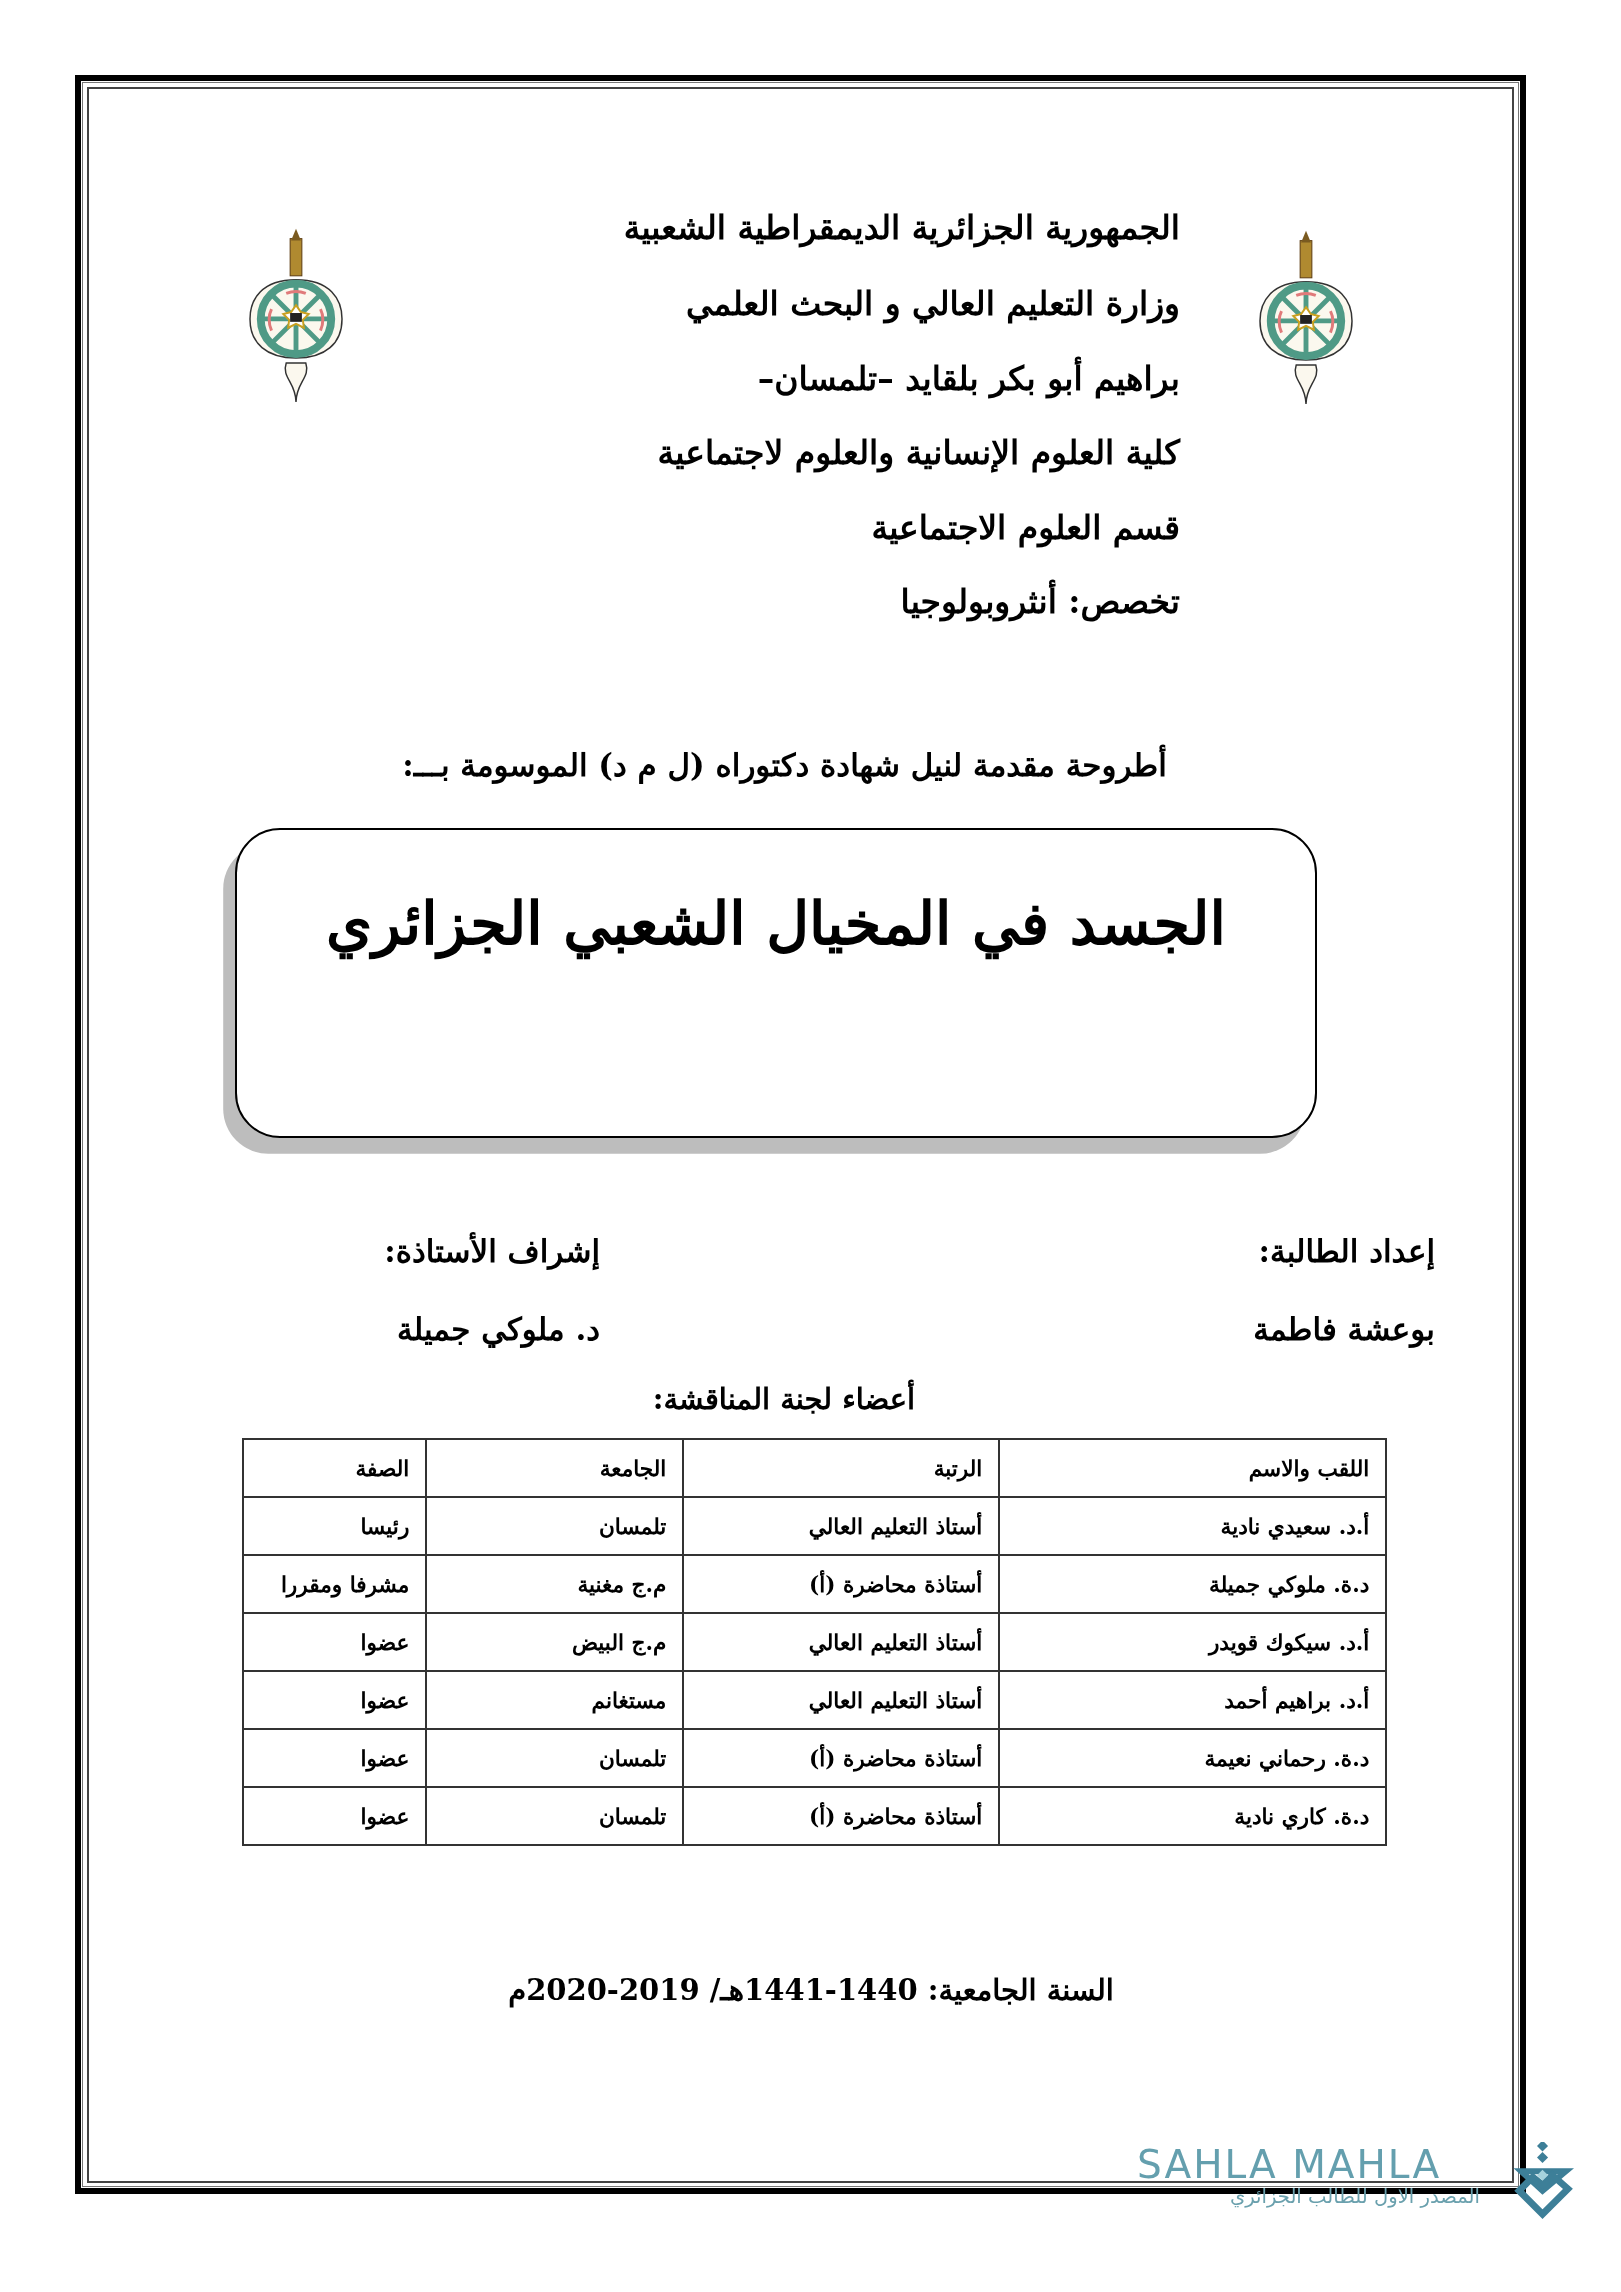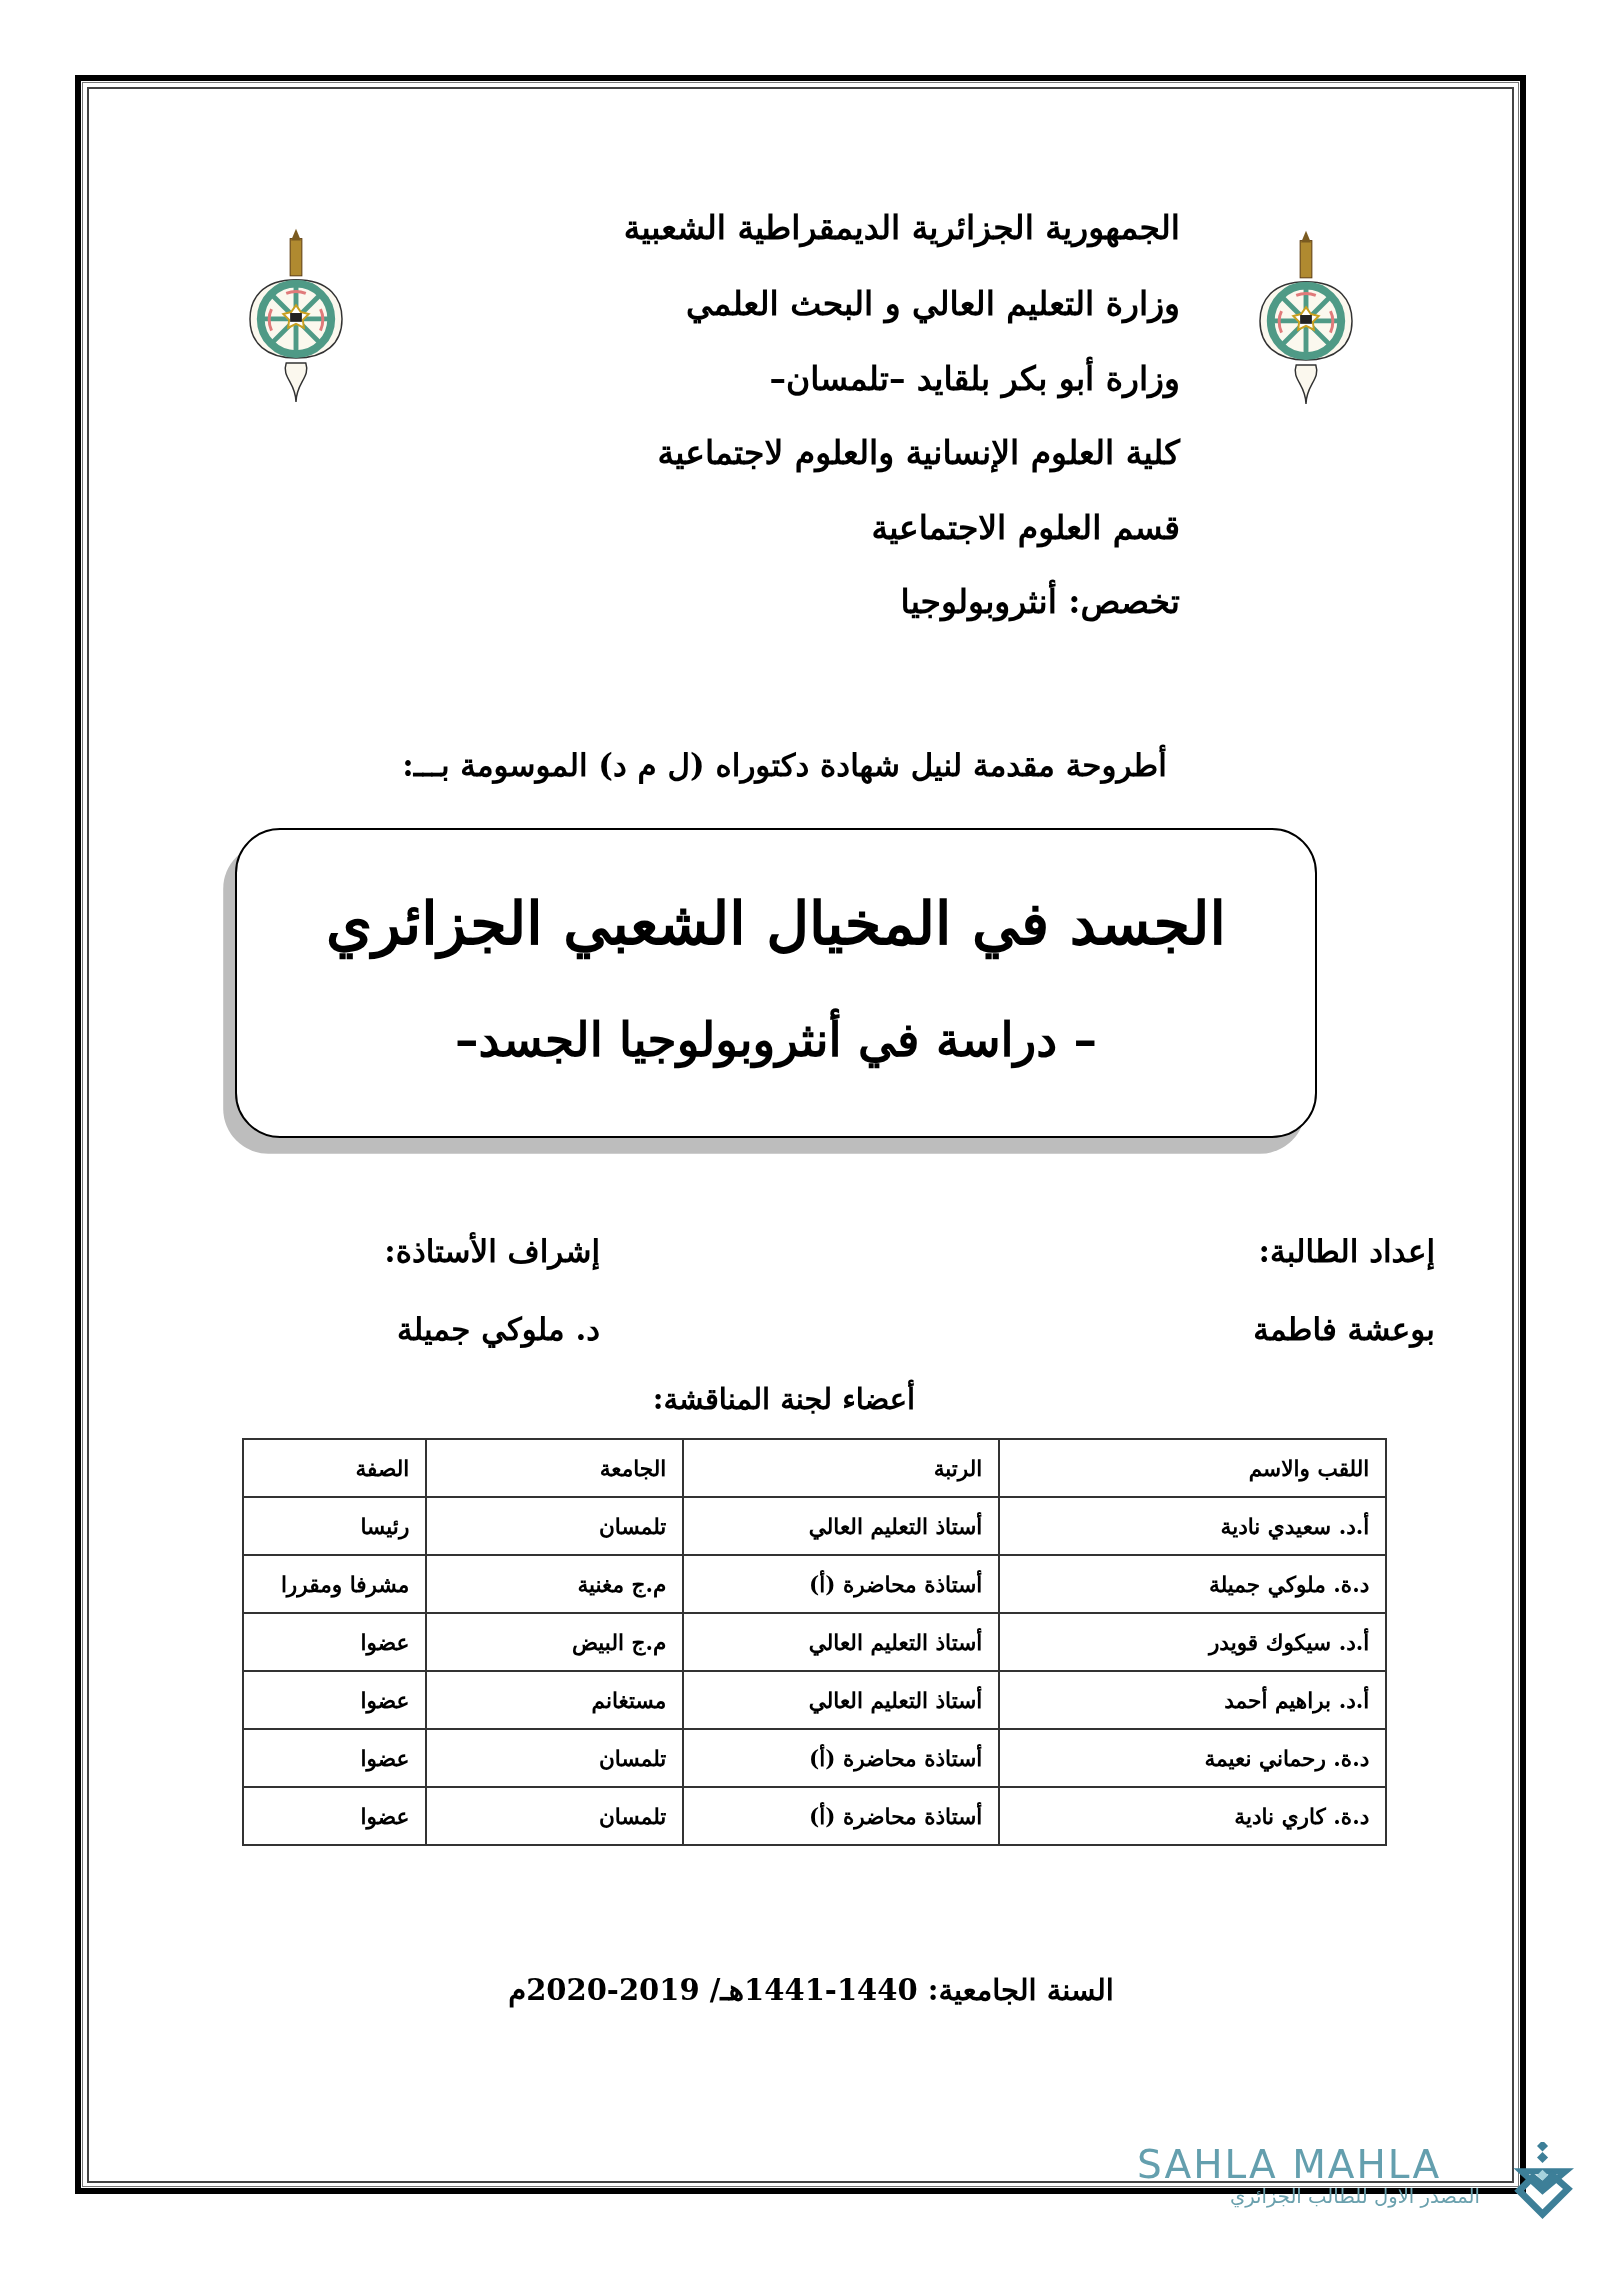--- a/index.html
+++ b/index.html
@@ -198,30 +198,29 @@
     <path d="M80 90 Q85 100 80 112" stroke="#e07a7a" stroke-width="3" fill="none"></path>
     <path d="M45 74 Q55 70 65 74" stroke="#e07a7a" stroke-width="3" fill="none"></path>
     <polygon points="55,86 60,93 68,95 62,101 63,109 55,105 47,109 48,101 42,95 50,93" fill="#fff" stroke="#c8a020" stroke-width="2"></polygon>
     <rect x="49" y="94" width="12" height="9" fill="#222"></rect>
     <path d="M45 145 C40 160 55 165 55 185 C55 165 70 160 65 145 Z" fill="#fbf8ee" stroke="#333" stroke-width="1.5"></path>
   </svg>
 </div>
 
 <div class="hdr-line" style="top:208px;">الجمهورية الجزائرية الديمقراطية الشعبية</div>
 <div class="hdr-line" style="top:284px;">وزارة التعليم العالي و البحث العلمي</div>
-<div class="hdr-line" style="top:359px;">وزارة أبو بكر بلقايد –تلمسان–</div>
+<div class="hdr-line" style="top:359px;">براهيم أبو بكر بلقايد –تلمسان–</div>
 <div class="hdr-line" style="top:433px;">كلية  العلوم الإنسانية والعلوم لاجتماعية</div>
 <div class="hdr-line" style="top:508px;">قسم العلوم الاجتماعية</div>
 <div class="hdr-line" style="top:582px;">تخصص: أنثروبولوجيا</div>
 
 <div class="subtitle-line">أطروحة مقدمة لنيل شهادة دكتوراه (ل م د) الموسومة بـــ:</div>
 
 <div class="title-box">
   <div class="title-main">الجسد في المخيال الشعبي الجزائري</div>
-  <div class="title-sub">– دراسة في أنثروبولوجيا الجسد–</div>
 </div>
 
 <div class="label-bold" style="right:186px; top:1233px;">إعداد الطالبة:</div>
 <div class="label-bold" style="left:277px; top:1233px; width:323px; text-align:right;">إشراف الأستاذة:</div>
 <div class="label-bold" style="right:186px; top:1311px;">بوعشة فاطمة</div>
 <div class="label-bold" style="left:277px; top:1311px; width:323px; text-align:right;">د. ملوكي جميلة</div>
 
 <div class="label-bold" style="left:588px; width:392px; top:1382px; text-align:center; font-size:29px;">أعضاء لجنة المناقشة:</div>
 
 <table class="committee-table">

